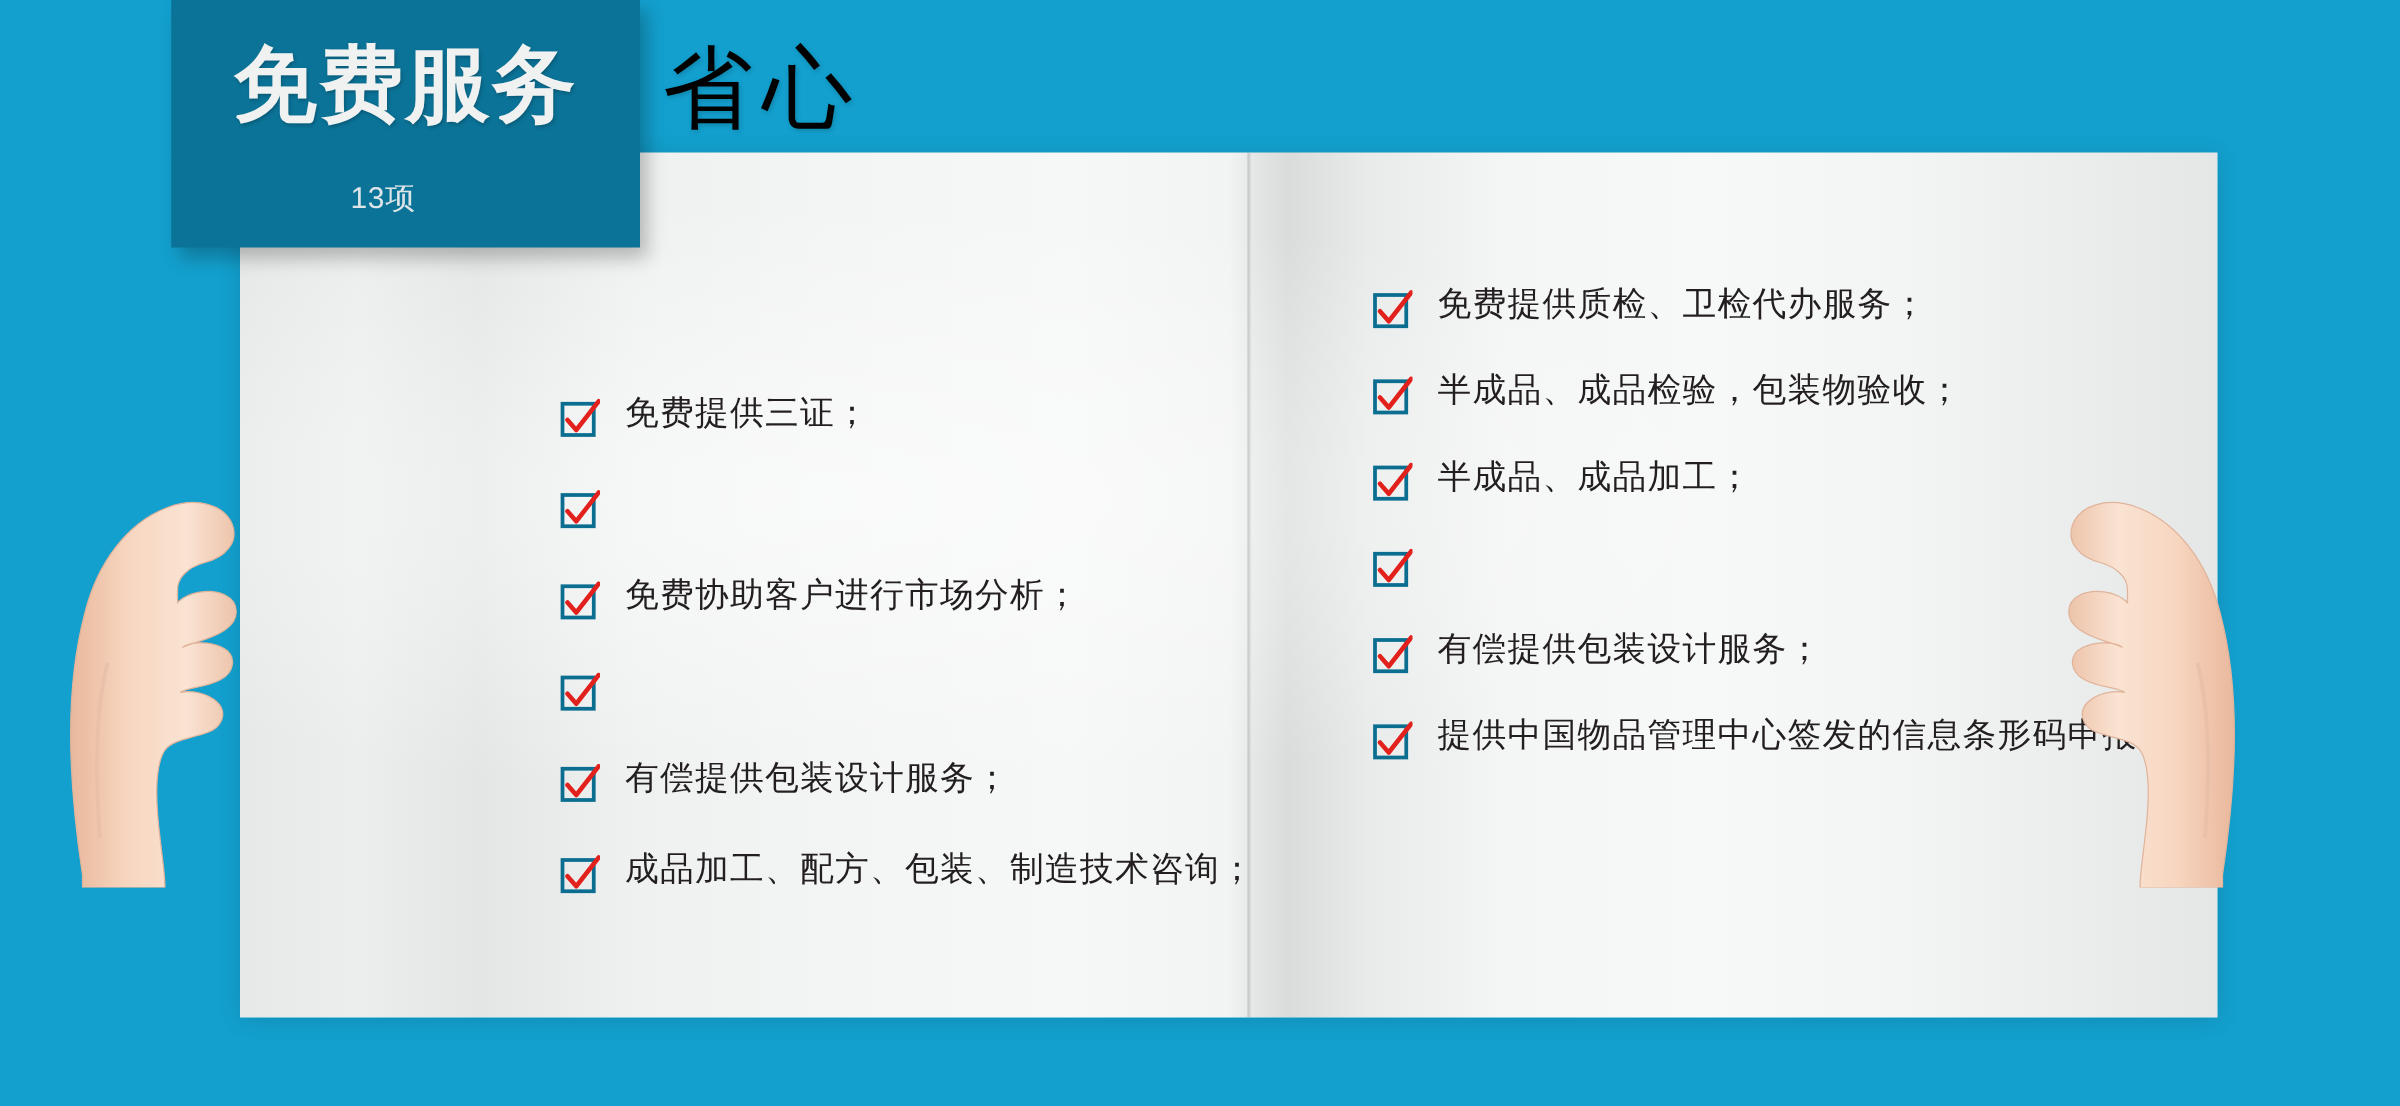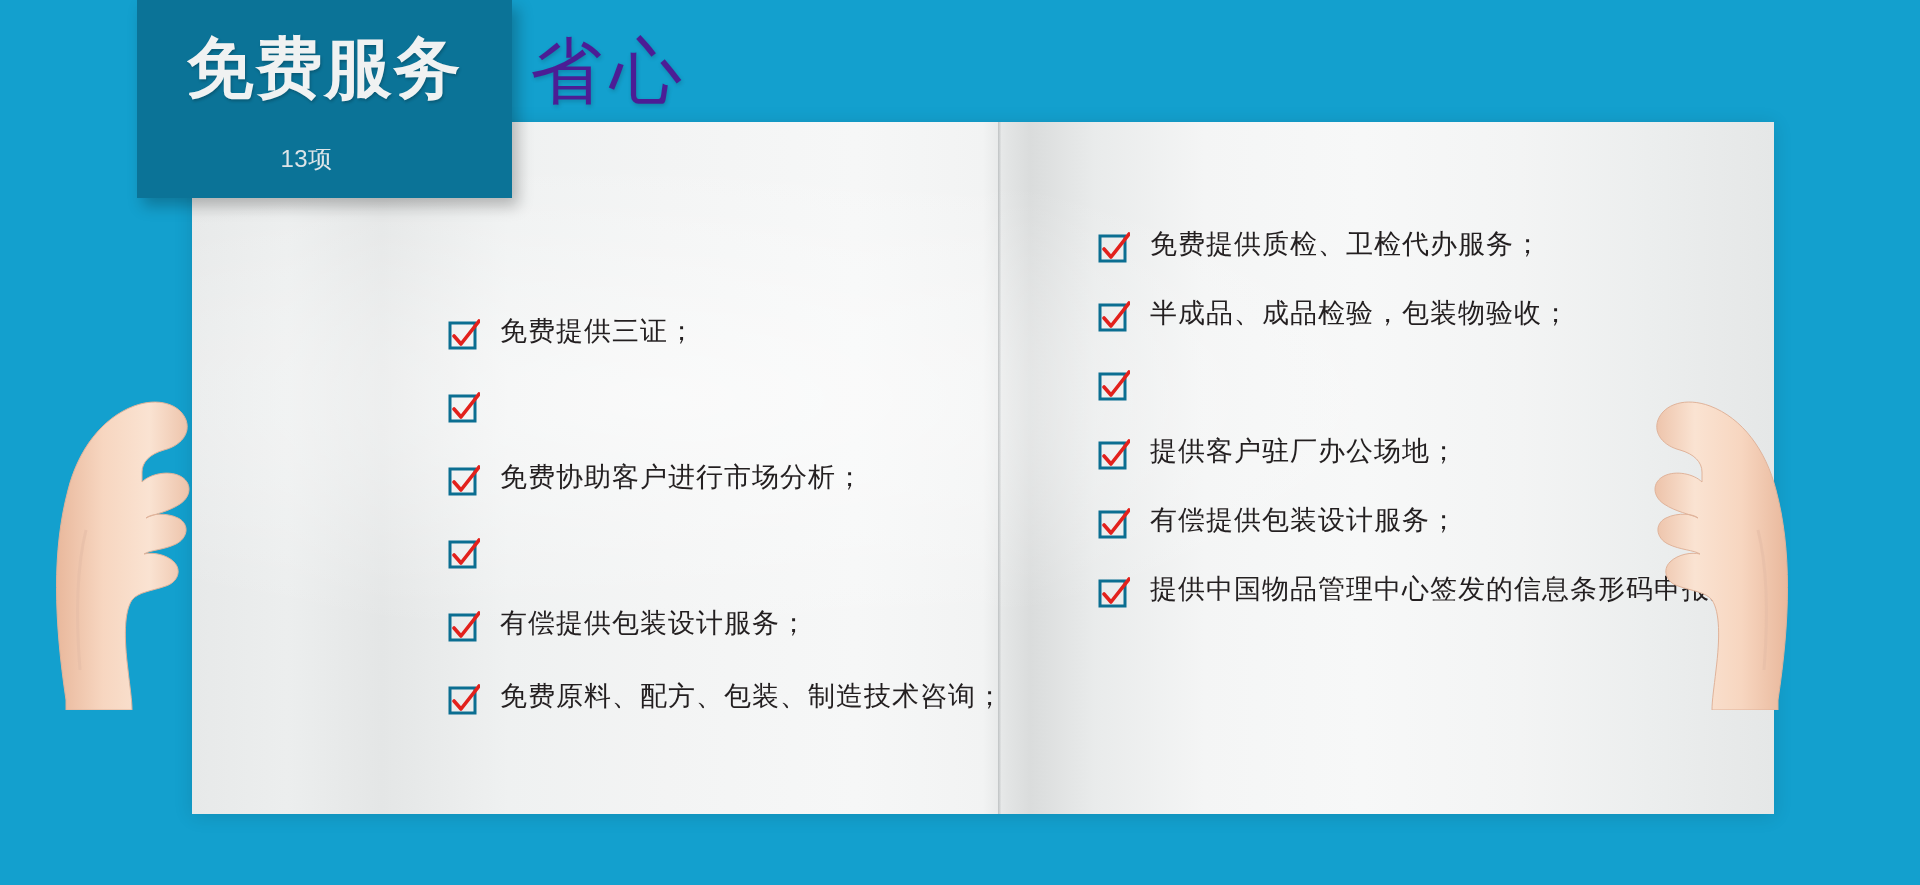--- a/index.html
+++ b/index.html
@@ -34,21 +34,21 @@
   }
   .badge-count{
     position:absolute;left:0;top:145px;width:339px;
     text-align:center;
     color:#DDE5E8;
     font-size:24px;line-height:28px;
     letter-spacing:0.5px;
   }
   .headline{
     position:absolute;left:530px;top:28px;
-    color:#4c1d95;
+    color:#000000;
     font-size:72px;line-height:86px;
     font-weight:400;
     letter-spacing:8px;
     text-shadow:1px 2px 4px rgba(0,0,0,0.18);
     white-space:nowrap;
     z-index:5;
   }
 
   
   .paper{
@@ -218,21 +218,21 @@
     </span>
     <span class="item-label">有偿提供包装设计服务；</span>
   </div>
   <div class="item">
     <span class="cbox">
       <svg width="32" height="32" viewBox="0 0 32 32">
         <rect x="2" y="4" width="25" height="25" fill="none" stroke="#0B6E91" stroke-width="3"></rect>
         <path d="M6 17 L13 25 L31 2" fill="none" stroke="#E2211C" stroke-width="3.6" stroke-linecap="round" stroke-linejoin="round"></path>
       </svg>
     </span>
-    <span class="item-label">免费原料、配方、包装、制造技术咨询；</span>
+    <span class="item-label">成品加工、配方、包装、制造技术咨询；</span>
   </div>
 </div>
 
 <div class="col col-right">
   <div class="item">
     <span class="cbox">
       <svg width="32" height="32" viewBox="0 0 32 32">
         <rect x="2" y="4" width="25" height="25" fill="none" stroke="#0B6E91" stroke-width="3"></rect>
         <path d="M6 17 L13 25 L31 2" fill="none" stroke="#E2211C" stroke-width="3.6" stroke-linecap="round" stroke-linejoin="round"></path>
       </svg>
@@ -248,29 +248,29 @@
     </span>
     <span class="item-label">半成品、成品检验，包装物验收；</span>
   </div>
   <div class="item">
     <span class="cbox">
       <svg width="32" height="32" viewBox="0 0 32 32">
         <rect x="2" y="4" width="25" height="25" fill="none" stroke="#0B6E91" stroke-width="3"></rect>
         <path d="M6 17 L13 25 L31 2" fill="none" stroke="#E2211C" stroke-width="3.6" stroke-linecap="round" stroke-linejoin="round"></path>
       </svg>
     </span>
-  </div>
-  <div class="item">
-    <span class="cbox">
-      <svg width="32" height="32" viewBox="0 0 32 32">
-        <rect x="2" y="4" width="25" height="25" fill="none" stroke="#0B6E91" stroke-width="3"></rect>
-        <path d="M6 17 L13 25 L31 2" fill="none" stroke="#E2211C" stroke-width="3.6" stroke-linecap="round" stroke-linejoin="round"></path>
-      </svg>
-    </span>
-    <span class="item-label">提供客户驻厂办公场地；</span>
+    <span class="item-label">半成品、成品加工；</span>
+  </div>
+  <div class="item">
+    <span class="cbox">
+      <svg width="32" height="32" viewBox="0 0 32 32">
+        <rect x="2" y="4" width="25" height="25" fill="none" stroke="#0B6E91" stroke-width="3"></rect>
+        <path d="M6 17 L13 25 L31 2" fill="none" stroke="#E2211C" stroke-width="3.6" stroke-linecap="round" stroke-linejoin="round"></path>
+      </svg>
+    </span>
   </div>
   <div class="item">
     <span class="cbox">
       <svg width="32" height="32" viewBox="0 0 32 32">
         <rect x="2" y="4" width="25" height="25" fill="none" stroke="#0B6E91" stroke-width="3"></rect>
         <path d="M6 17 L13 25 L31 2" fill="none" stroke="#E2211C" stroke-width="3.6" stroke-linecap="round" stroke-linejoin="round"></path>
       </svg>
     </span>
     <span class="item-label">有偿提供包装设计服务；</span>
   </div>

